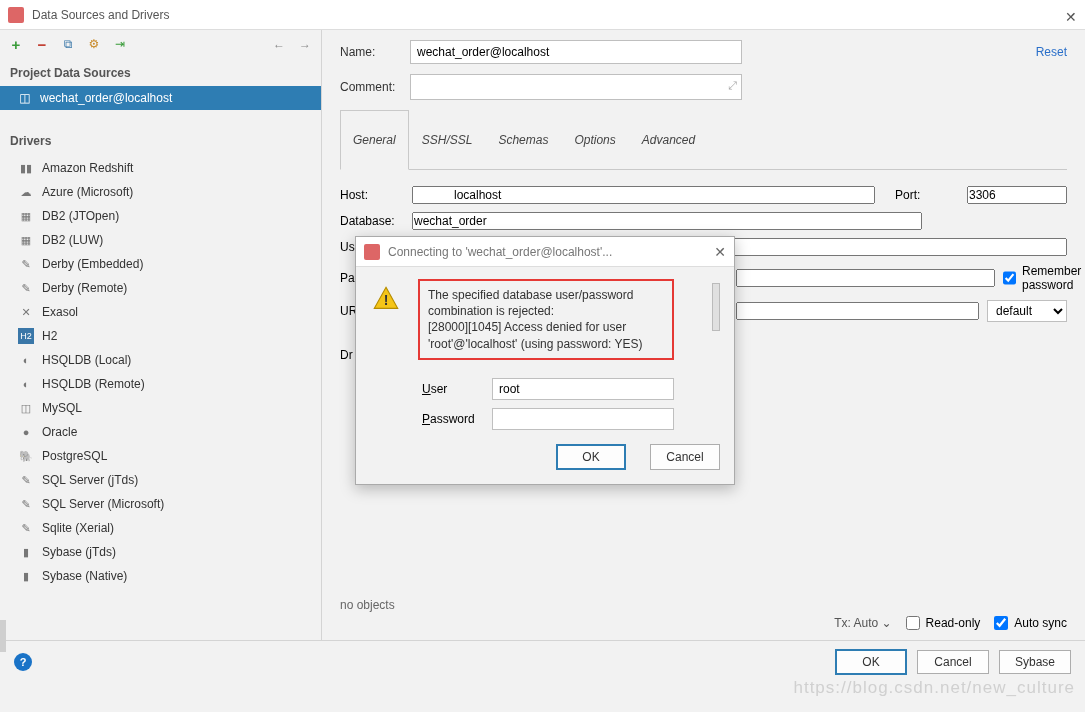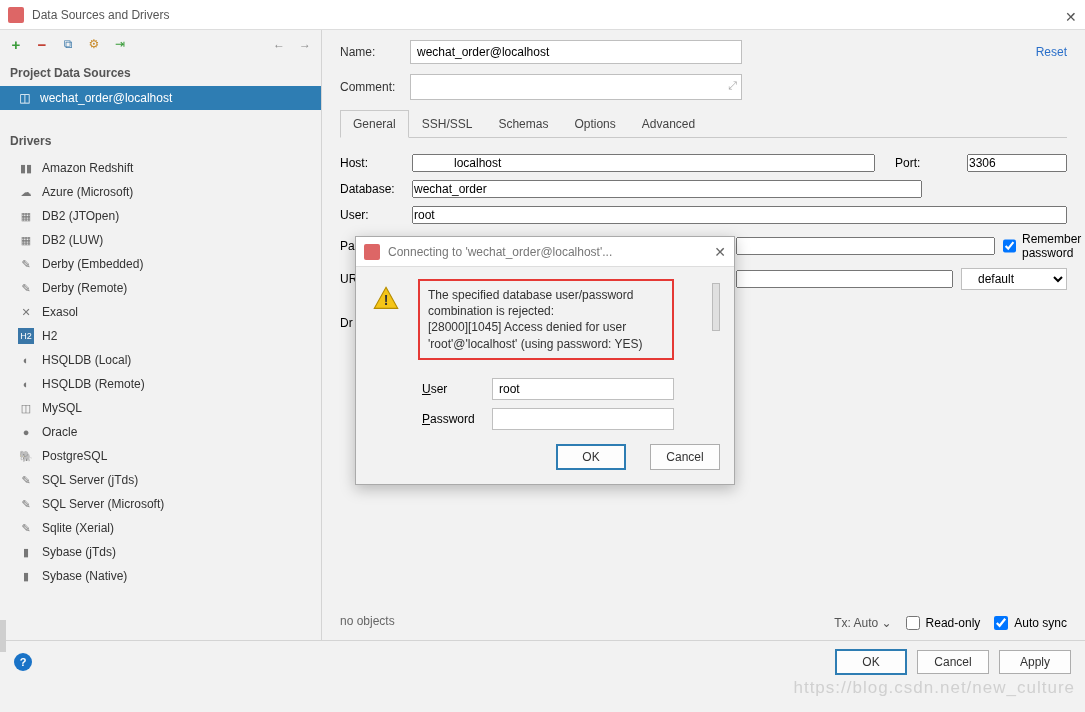--- a/index.html
+++ b/index.html
@@ -24,32 +24,32 @@
 
 .content { flex: 1; padding: 10px 18px; position: relative; background: #f2f2f2; }
 .row { display: flex; align-items: center; margin-bottom: 10px; }
 .row label { width: 70px; color: #333; }
 .row input[type=text], .row input[type=password] { border: 1px solid #bfbfbf; padding: 4px 6px; background: #fff; }
 .name-input { width: 332px; }
 .reset { margin-left: auto; color: #2a6fc9; cursor: pointer; }
 .comment-box { width: 332px; height: 26px; border: 1px solid #bfbfbf; background: #fff; position: relative; }
 .comment-box .expand { position: absolute; right: 4px; top: 4px; color: #aaa; font-size: 11px; }
 .tabs { display: flex; border-bottom: 1px solid #c9c9c9; margin-top: 8px; margin-bottom: 16px; }
-.tab { padding: 6px 12px; color: #444; cursor: pointer; border-top:1px solid transparent; border-left:1px solid transparent; border-right:1px solid transparent; }
+.tab { padding: 22px 12px; color: #444; cursor: pointer; border-top:1px solid transparent; border-left:1px solid transparent; border-right:1px solid transparent;font-style:italic; }
 .tab.active { background: #f2f2f2; border-top:1px solid #c9c9c9; border-left:1px solid #c9c9c9; border-right:1px solid #c9c9c9; border-bottom: 1px solid #f2f2f2; margin-bottom:-1px; }
 .field-row { display: flex; align-items: center; margin-bottom: 8px; gap: 8px; }
 .field-row > label { width: 64px; }
 .host-input { flex: 1; padding-left: 40px; }
 .port-label { width: 34px; margin-left: 12px; }
 .port-input { width: 100px; }
 .db-input, .user-input, .pw-input, .url-input { flex: 1; }
 .chk { display: flex; align-items: center; gap: 6px; }
 .chk input { width: 14px; height: 14px; }
-.select-default { width: 106px; padding: 2px 12px; border:1px solid #bfbfbf; background:#fff; }
-.noobjects { position: absolute; bottom: 12px; left: 18px; color: #666; }
+.select-default { width: 80px; padding: 2px 4px; border:1px solid #bfbfbf; background:#fff; }
+.noobjects { position: absolute; bottom: 28px; left: 18px; color: #666; }
 .bottom-right { position: absolute; bottom: 10px; right: 18px; display: flex; align-items: center; gap: 14px; }
 .tx { color:#555; }
 .footer { height: 42px; border-top: 1px solid #d4d4d4; display: flex; align-items: center; padding: 0 14px; background: #f2f2f2; }
 .help-icon { width: 18px; height: 18px; border-radius: 50%; background: #1a73c7; color:#fff; display:flex; align-items:center; justify-content:center; font-weight:bold; font-size:11px; cursor:pointer; }
 .footer-spacer { flex: 1; }
 .btn { min-width: 72px; padding: 4px 12px; border: 1px solid #adadad; background: #fdfdfd; color: #333; cursor: pointer; margin-left: 10px; }
 .btn.primary { border: 2px solid #2e7db3; }
 
 
 .modal { position: absolute; left: 355px; top: 236px; width: 380px; background: #f2f2f2; border: 1px solid #aaa; box-shadow: 0 4px 14px rgba(0,0,0,.25); }
@@ -243,21 +243,21 @@
   </div>
 </div>
 
 <div class="bar"></div>
 
 <div class="footer">
   <div class="help-icon">?</div>
   <div class="footer-spacer"></div>
   <button class="btn primary">OK</button>
   <button class="btn">Cancel</button>
-  <button class="btn">Apply</button>
+  <button class="btn">Sybase</button>
 </div>
 
 <div class="modal">
   <div class="modal-title">
     <div class="app-icon"></div>
     <div class="t">Connecting to 'wechat_order@localhost'...</div>
     <div class="x">✕</div>
   </div>
   <div class="modal-body">
     <div class="warn-icon">

